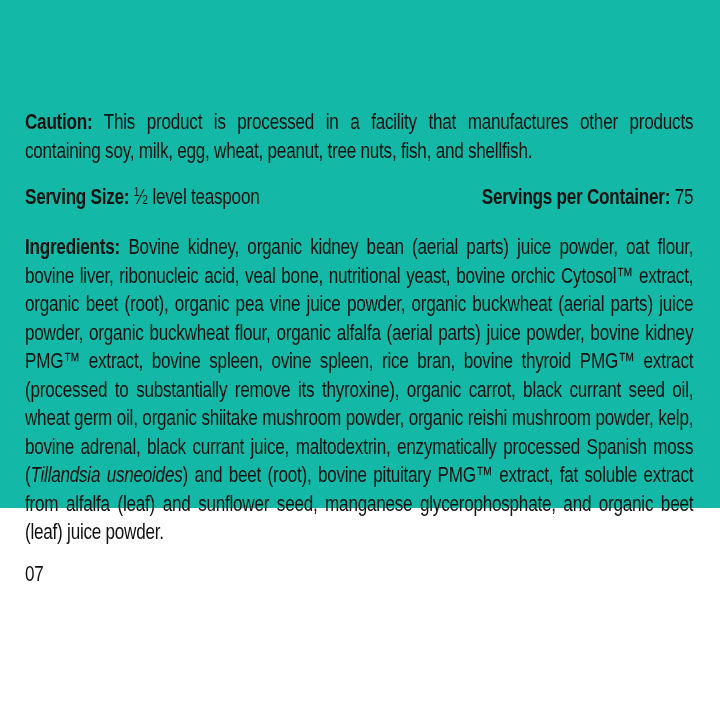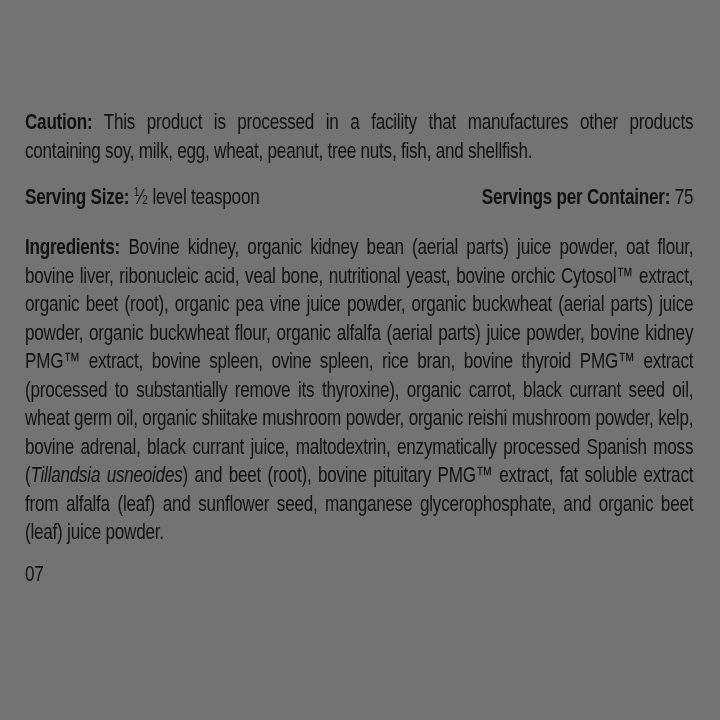--- a/index.html
+++ b/index.html
@@ -10,22 +10,22 @@
   body {
     width: 720px;
     height: 720px;
     overflow: hidden;
     font-family: "Liberation Sans", "DejaVu Sans", sans-serif;
     color: #111111;
   }
   .sheet {
     position: relative;
     width: 720px;
-    height: 720px;
-    background: #737373;
+    height: 508px;
+    background: #14b8a6;
   }
   
   .content {
     position: absolute;
     left: 25px;
     top: 108px;
     width: 860px;
     transform: scaleX(0.777);
     transform-origin: 0 0;
     font-size: 22px;

